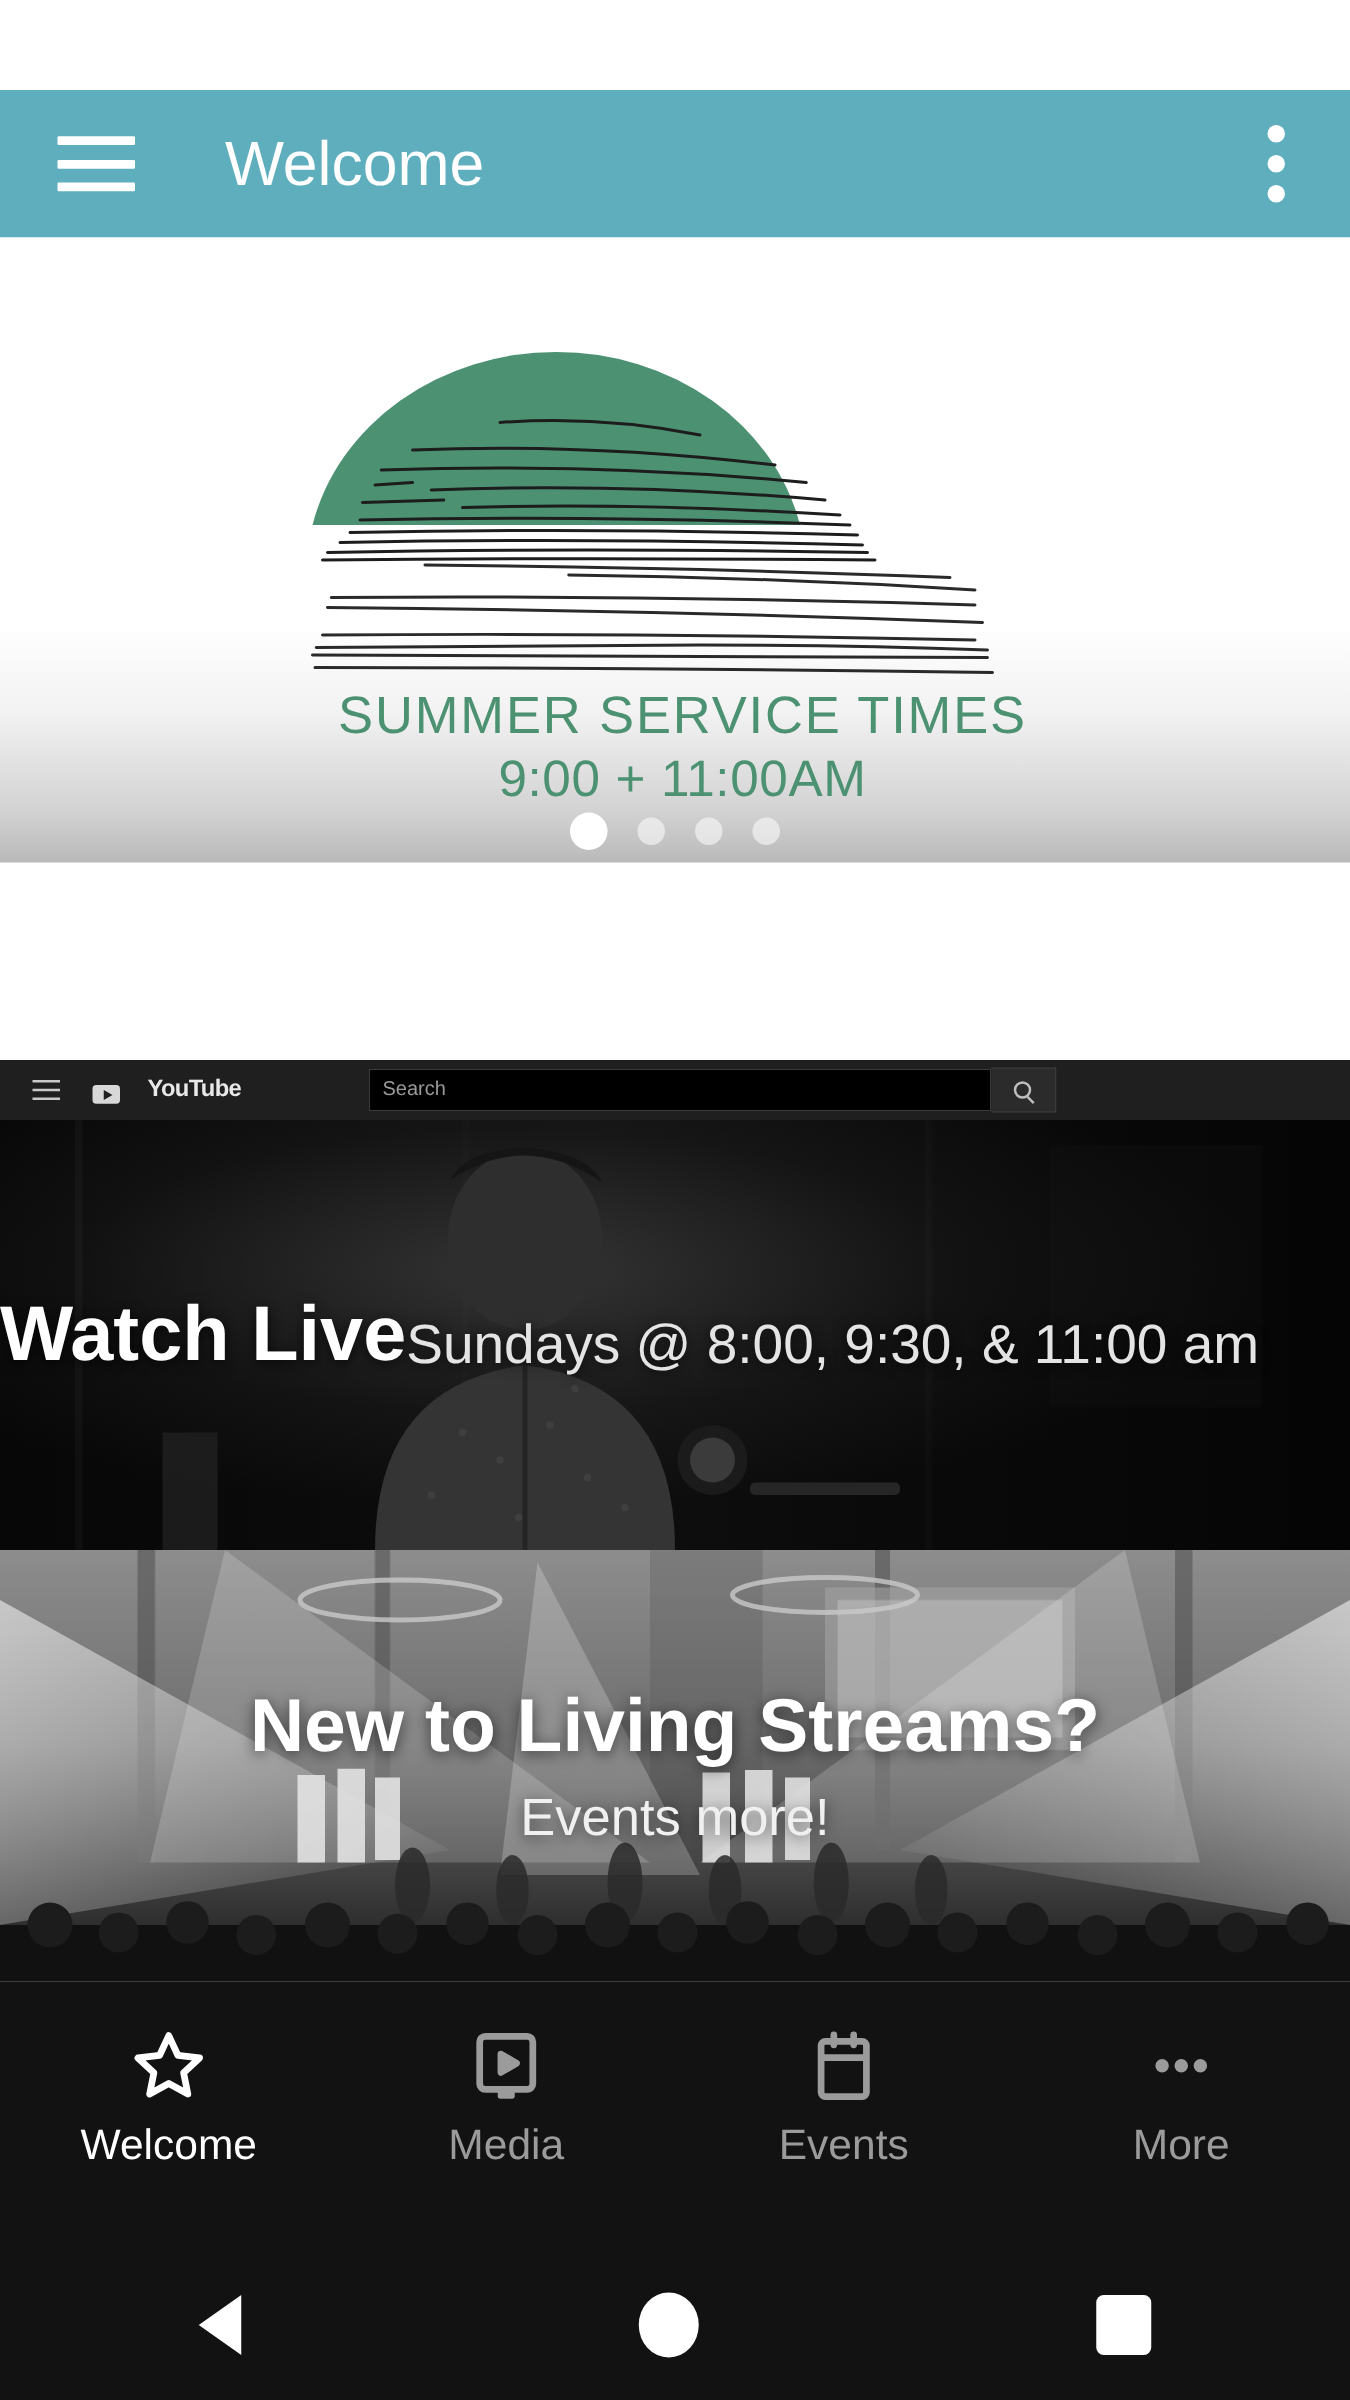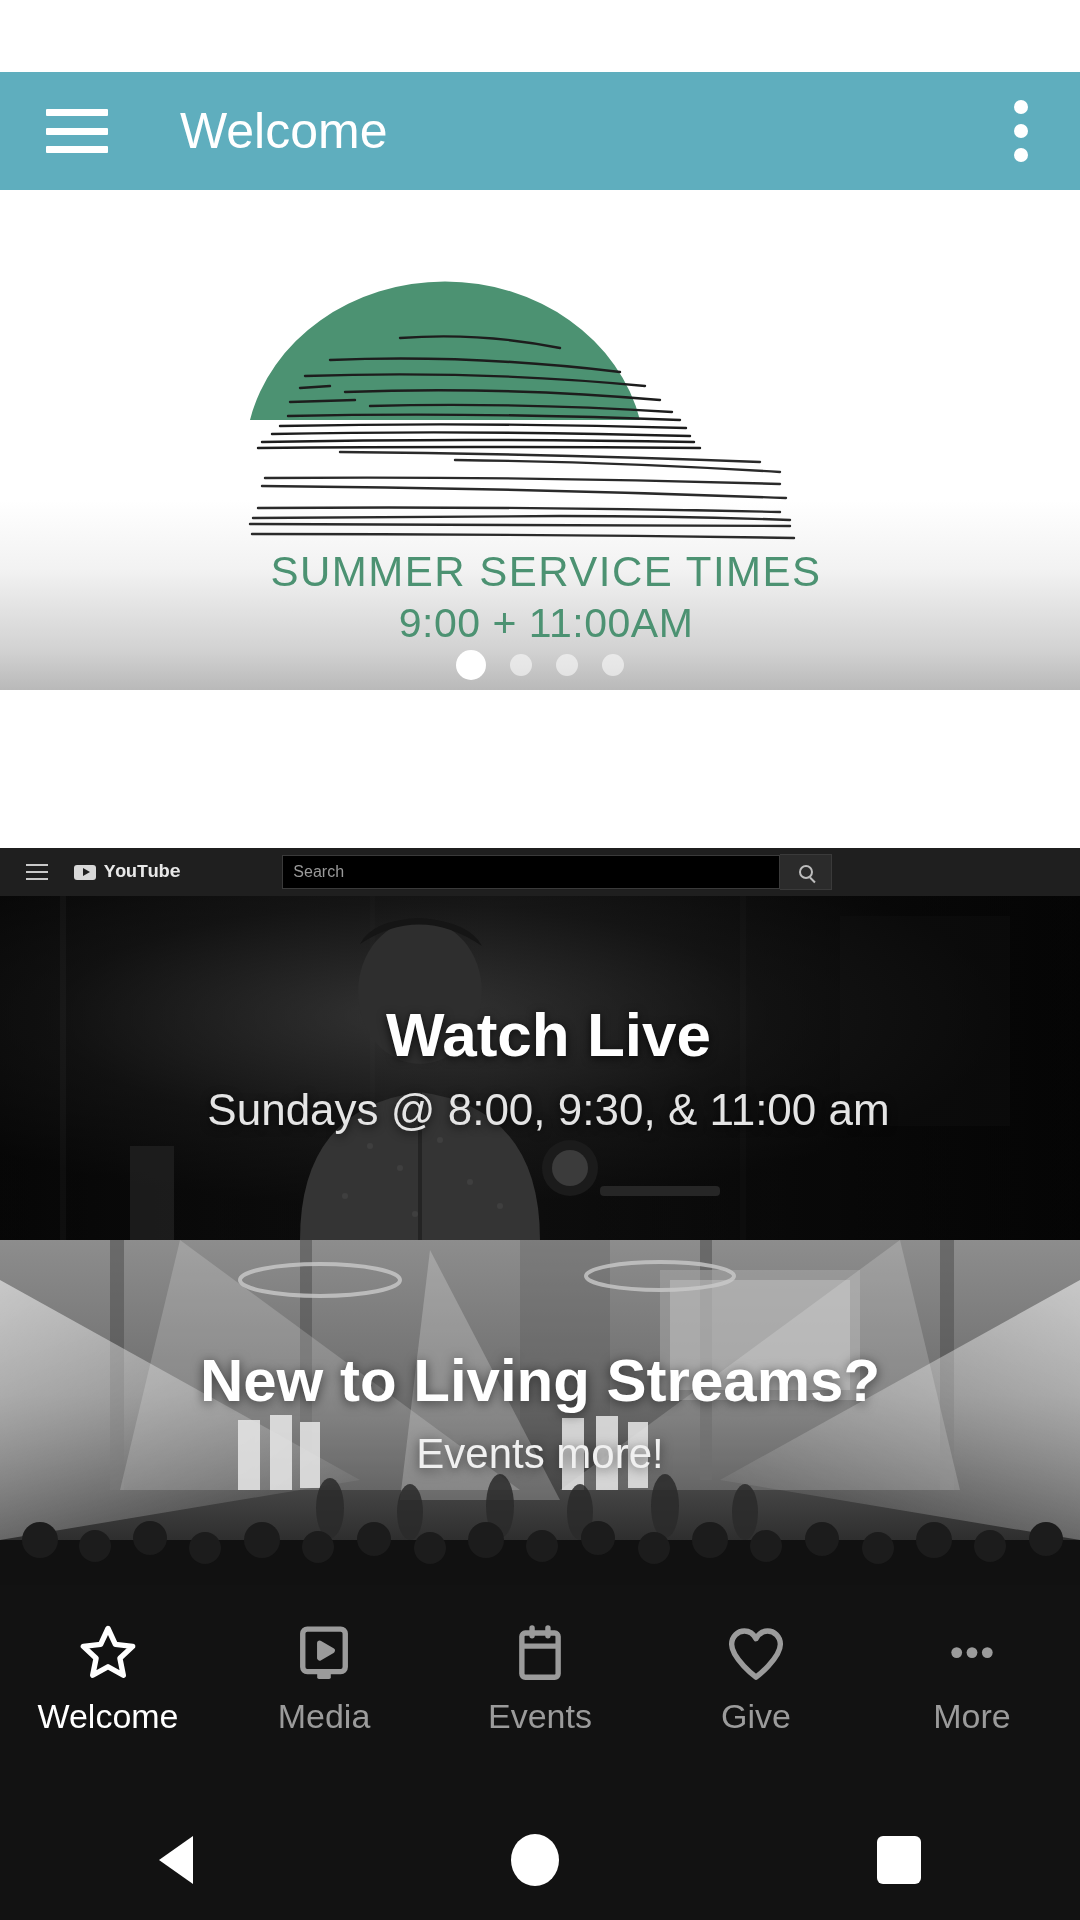--- a/index.html
+++ b/index.html
@@ -80,21 +80,21 @@
   .dot.active { width:30px; height:30px; background:#fff; }
 
   
   .ytbar {
     position:absolute; top:848px; left:0; width:1080px; height:48px;
     background:#1f1f1f; display:flex; align-items:center;
   }
   .yt-ham { margin-left:26px; width:22px; height:16px;
     display:flex; flex-direction:column; justify-content:space-between; cursor:pointer; }
   .yt-ham span { display:block; height:2px; background:#c9c9c9; }
-  .yt-logo { margin-left:26px; display:flex; align-items:center; gap:8px;font-family:Liberation Mono, monospace; }
+  .yt-logo { margin-left:26px; display:flex; align-items:flex-end; gap:22px; }
   .yt-play {
     width:22px; height:15px; background:#d8d8d8; border-radius:3px;
     display:flex; align-items:center; justify-content:center;
   }
   .yt-play:after {
     content:""; width:0; height:0;
     border-left:7px solid #1f1f1f;
     border-top:4px solid transparent; border-bottom:4px solid transparent;
     margin-left:2px;
   }
@@ -118,21 +118,21 @@
   }
 
   
   .card-live {
     position:absolute; top:896px; left:0; width:1080px; height:344px;
     overflow:hidden; background:#050505; cursor:pointer;
   }
   .card-live .bg { position:absolute; inset:0; }
   .card-live .overlay {
     position:absolute; inset:0;
-    display:flex; flex-direction:column; align-items:center; justify-content:center;margin-left:17px;
+    display:flex; align-items:center; justify-content:flex-start;
   }
   .live-title {
     color:#fff; font-size:62px; font-weight:700; line-height:1.1;
     text-shadow:0 2px 10px rgba(0,0,0,.75);
   }
   .live-sub {
     color:#e4e4e4; font-size:44px; font-weight:400; margin-top:16px;
     text-shadow:0 2px 10px rgba(0,0,0,.75);
   }
 
@@ -431,30 +431,20 @@
       <div class="glyph">
         <svg width="70" height="68" viewBox="0 0 24 24" fill="none" stroke="#9b9b9b" stroke-width="1.9" stroke-linejoin="round">
           <rect x="5.6" y="4.6" width="12.8" height="15.6" rx="1.2"></rect>
           <path d="M5.6 9.2 H18.4"></path>
           <path d="M9.2 2.8 V5.6 M14.8 2.8 V5.6" stroke-linecap="round"></path>
         </svg>
       </div>
       <div class="label">Events</div>
     </div>
 
-    <div class="tab">
-      <div class="glyph">
-        <svg width="70" height="68" viewBox="0 0 24 24" fill="none" stroke="#9b9b9b" stroke-width="1.9" stroke-linejoin="round">
-          <path d="M12 20.2 C12 20.2 3.4 13.6 3.4 8.6 C3.4 5.8 5.6 3.9 7.9 3.9
-                   C9.8 3.9 11.2 5.1 12 6.6 C12.8 5.1 14.2 3.9 16.1 3.9
-                   C18.4 3.9 20.6 5.8 20.6 8.6 C20.6 13.6 12 20.2 12 20.2 Z"></path>
-        </svg>
-      </div>
-      <div class="label">Give</div>
-    </div>
 
     <div class="tab">
       <div class="glyph">
         <svg width="70" height="68" viewBox="0 0 24 24" fill="#9b9b9b">
           <circle cx="6.6" cy="11.5" r="1.9"></circle>
           <circle cx="12" cy="11.5" r="1.9"></circle>
           <circle cx="17.4" cy="11.5" r="1.9"></circle>
         </svg>
       </div>
       <div class="label">More</div>

